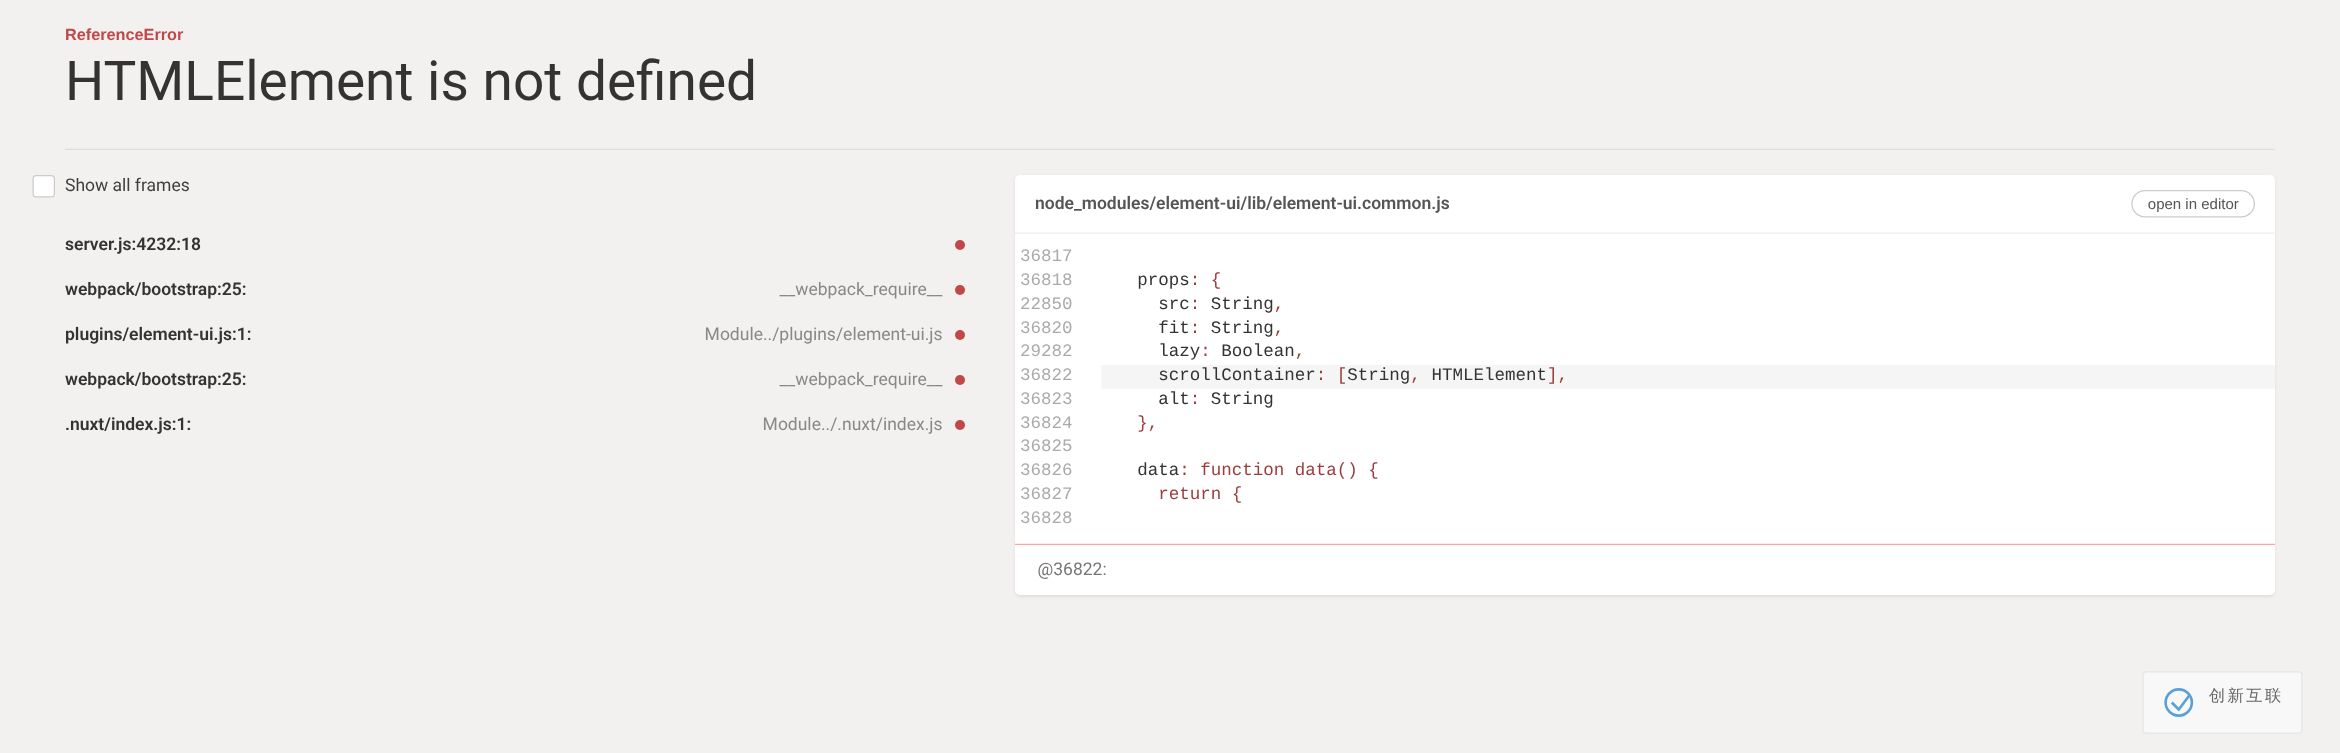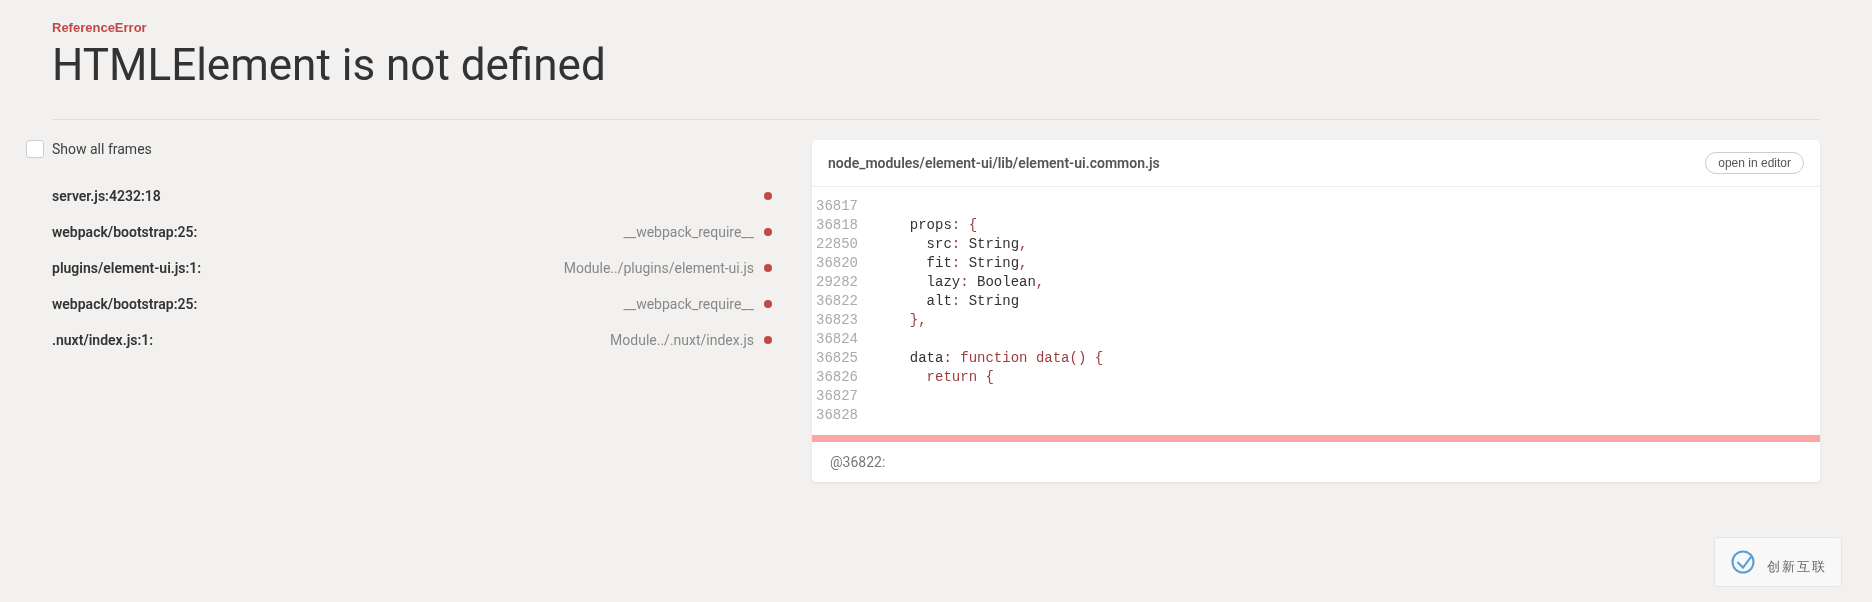--- a/index.html
+++ b/index.html
@@ -145,34 +145,34 @@
       white-space: pre;
       padding-left: 12px;
     }
     .highlight-line {
       background: #f5f5f5;
     }
     .tok-punc { color: #9d3c3c; }
     .tok-kw { color: #9d3c3c; }
     .tok-name { color: #9d3c3c; }
     .code-footer {
-      border-top: 7px solid #fca5a5;
+      border-top: 1px solid #fca5a5;
       padding: 12px 18px;
       font-size: 14px;
       color: #777;
     }
     .badge {
       position: absolute;
       right: 30px;
       bottom: 15px;
       background: #f8f8f8;
       border: 1px solid #e5e5e5;
       padding: 10px 14px;
       display: flex;
-      align-items: flex-end;
+      align-items: flex-start;
       gap: 10px;
       border-radius: 3px;
     }
     .badge-icon {
       width: 28px;
       height: 28px;
     }
     .badge-text {
       font-size: 13px;
       color: #666;
@@ -250,20 +250,21 @@
             <div>36826</div>
             <div>36827</div>
             <div>36828</div>
           </div>
         <div class="code-lines">
           <div><span></span></div>
           <div><span>  props</span><span class="tok-punc">: {</span></div>
           <div><span>    src</span><span class="tok-punc">: </span><span>String</span><span class="tok-punc">,</span></div>
           <div><span>    fit</span><span class="tok-punc">: </span><span>String</span><span class="tok-punc">,</span></div>
           <div><span>    lazy</span><span class="tok-punc">: </span><span>Boolean</span><span class="tok-punc">,</span></div>
+          <div class="highlight-line"><span>    scrollContainer</span><span class="tok-punc">: [</span><span>String</span><span class="tok-punc">, </span><span>HTMLElement</span><span class="tok-punc">],</span></div>
           <div><span>    alt</span><span class="tok-punc">: </span><span>String</span></div>
           <div><span class="tok-punc">  },</span></div>
           <div><span></span></div>
           <div><span>  data</span><span class="tok-punc">: </span><span class="tok-kw">function</span><span> </span><span class="tok-name">data</span><span class="tok-punc">() {</span></div>
           <div><span class="tok-kw">    return</span><span class="tok-punc"> {</span></div>
           <div><span></span></div>
         </div>
       </div>
       <div class="code-footer">@36822:</div>
     </div>

